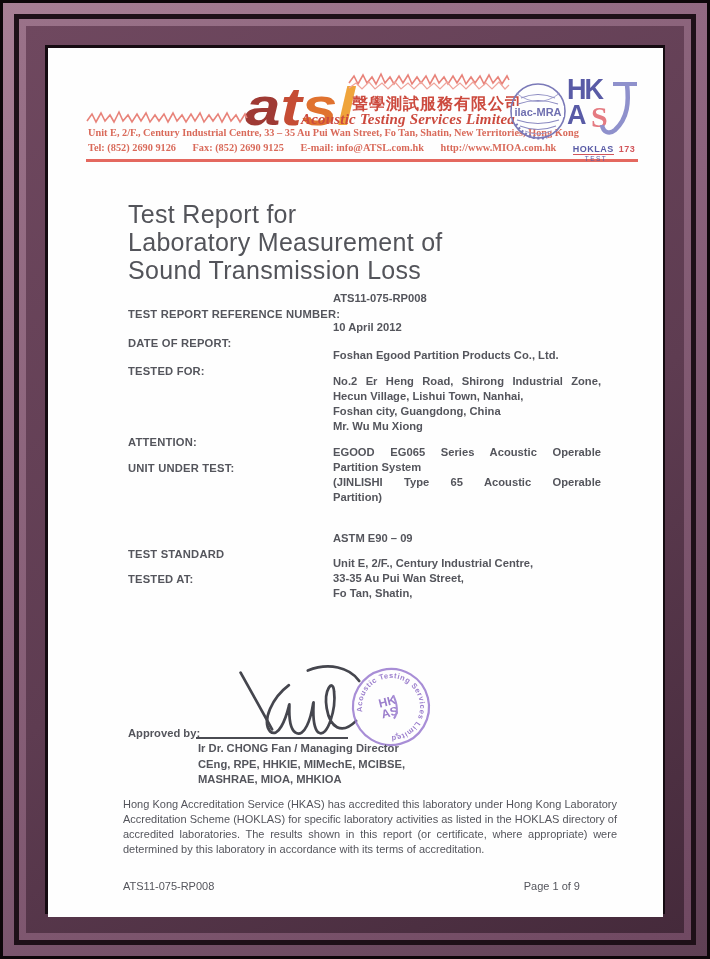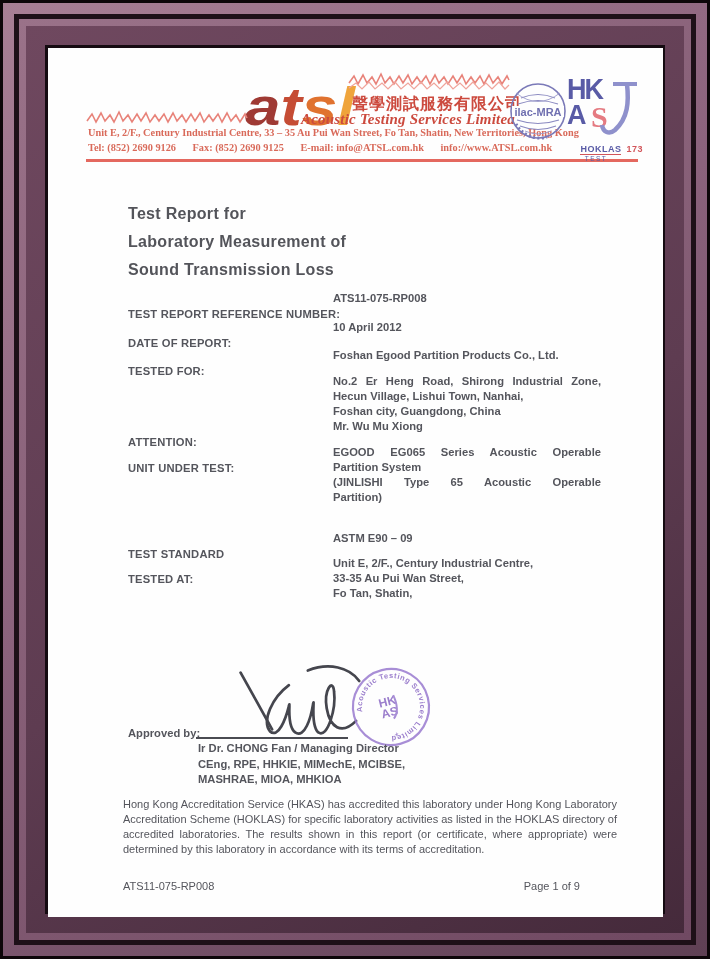--- a/index.html
+++ b/index.html
@@ -19,21 +19,21 @@
   .cn-name{left:304px;top:46px;font-size:16px;font-weight:bold;letter-spacing:1px;color:#cc4a3e;}
   .en-name{left:253px;top:63px;font-size:15px;font-weight:bold;font-style:italic;
            font-family:"Liberation Serif", serif;color:#cc4a3e;letter-spacing:.2px;}
   .addr1{left:40px;top:79px;font-size:10.3px;font-weight:bold;color:#d96a5a;
          font-family:"Liberation Serif", serif;}
   .addr2{left:40px;top:94px;font-size:10.3px;font-weight:bold;color:#d96a5a;
          font-family:"Liberation Serif", serif;}
   .addr2 span{margin-right:14px;}
   .red-rule{left:38px;top:111px;width:552px;height:2.5px;background:#e4685f;}
   
-  .title{left:80px;top:152px;font-size:16px;font-weight:bold;line-height:28px;
+  .title{left:80px;top:152px;font-size:25px;font-weight:normal;line-height:28px;
          color:#53545a;letter-spacing:.3px;}
   
   .frow{position:absolute;left:80px;width:480px;font-size:11.2px;font-weight:bold;
         line-height:15px;color:#54555c;}
   .flabel{position:absolute;left:0;top:16px;letter-spacing:.2px;white-space:nowrap;}
   .fvalue{position:absolute;left:205px;top:0;width:268px;}
   .fline{display:block;}
   .fline.just{text-align:justify;text-align-last:justify;}
   
   .approved-label{left:80px;top:679px;font-size:11.2px;font-weight:bold;color:#54555c;text-align:right;}
@@ -47,21 +47,21 @@
   .repro-note{left:75px;top:811px;font-size:11px;color:#54555c;}
   .report-ref{left:75px;top:832px;font-size:11px;color:#54555c;}
   .page-num{top:832px;right:83px;font-size:11px;color:#54555c;}
   
   .hkas{left:517px;top:30px;width:78px;height:92px;}
   .hkas .hk{position:absolute;left:2px;top:-4px;font-size:27px;font-weight:bold;
             letter-spacing:-2px;color:#595ba6;transform:scaleY(1.08);}
   .hkas .a{position:absolute;left:2px;top:22px;font-size:27px;font-weight:bold;color:#595ba6;}
   .hkas .s{position:absolute;left:26px;top:22px;font-size:30px;font-weight:bold;color:#e57b82;
            font-family:"Liberation Serif", serif;}
-  .hkas .hoklas-row{position:absolute;left:0;top:66px;width:78px;text-align:right;font-size:9px;
+  .hkas .hoklas-row{position:absolute;left:0;top:66px;width:78px;text-align:center;font-size:9px;
            font-weight:bold;color:#595ba6;letter-spacing:.5px;white-space:nowrap;}
   .hkas .hoklas-row .hok{border-bottom:1.5px solid #d2555a;}
   .hkas .hoklas-row .num{color:#d2555a;margin-left:2px;}
   .hkas .test{position:absolute;left:0;top:77px;width:62px;text-align:center;font-size:6.5px;
            letter-spacing:1.5px;color:#595ba6;}
 </style>
 </head>
 <body>
 
 <div class="scene">
@@ -86,21 +86,21 @@
       <path d="M1,16 L8,11 L14,17 L21,10 L27,17 L34,11 L40,17 L47,10 L53,17 L60,11 L66,17 L73,10 L79,17 L86,11 L92,17 L99,10 L105,17 L112,11 L118,17 L125,10 L131,17 L138,11 L144,17 L151,10 L157,17 L161,13" fill="none" stroke="#f0a49b" stroke-width="1.2"></path>
     </svg>
 
     <div class="abs cn-name">聲學測試服務有限公司</div>
     <div class="abs en-name">Acoustic Testing Services Limited</div>
     <div class="abs addr1">Unit E, 2/F., Century Industrial Centre, 33 – 35 Au Pui Wan Street, Fo Tan, Shatin, New Territories, Hong Kong</div>
     <div class="abs addr2">
       <span>Tel: (852) 2690 9126</span>
       <span>Fax: (852) 2690 9125</span>
       <span>E-mail: info@ATSL.com.hk</span>
-      <span>info://www.ATSL.com.hk</span>
+      <span>http://www.MIOA.com.hk</span>
     </div>
     <div class="abs red-rule"></div>
 
     <svg class="abs" style="left:459px;top:32px;" width="62" height="62" viewBox="0 0 62 62">
       <circle cx="31" cy="31" r="27" fill="none" stroke="#7b7ab8" stroke-width="1.6"></circle>
       <path d="M14,18 Q31,11 48,18" fill="none" stroke="#8a89c0" stroke-width="1.1"></path>
       <path d="M11,24 Q31,17 51,24" fill="none" stroke="#8a89c0" stroke-width="1.1"></path>
       <path d="M9,13 Q31,30 53,13" fill="none" stroke="#9b9acb" stroke-width="0.9"></path>
       <path d="M10,40 Q31,47 52,40" fill="none" stroke="#8a89c0" stroke-width="1.1"></path>
       <path d="M13,46 Q31,53 49,46" fill="none" stroke="#8a89c0" stroke-width="1.1"></path>

